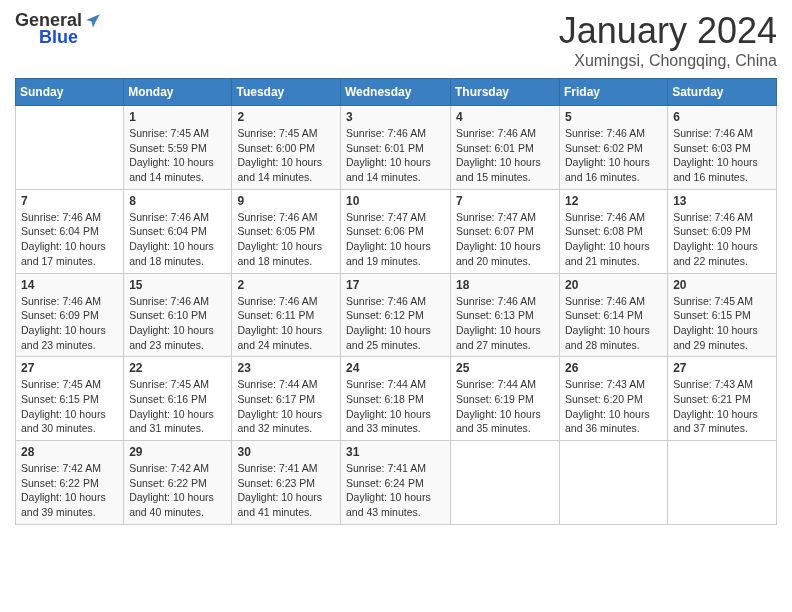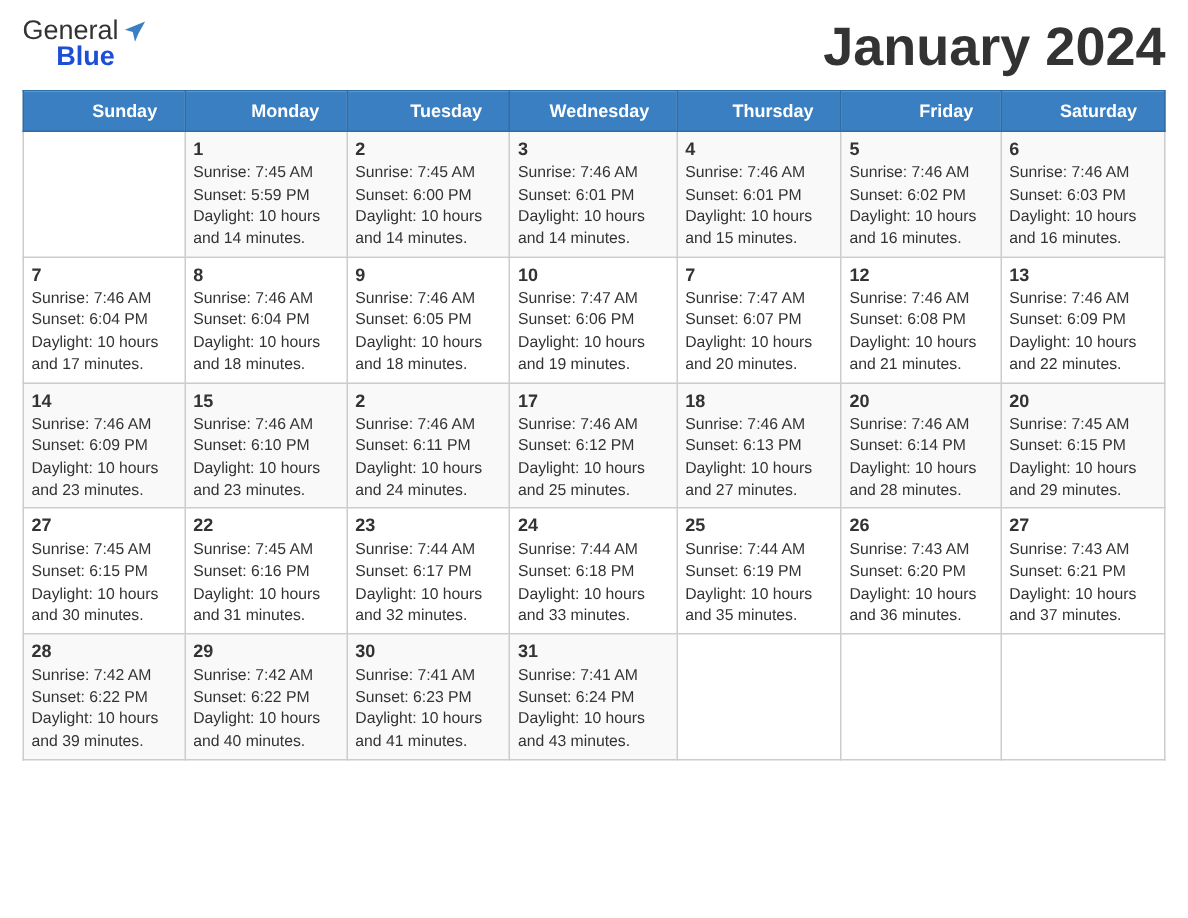--- a/index.html
+++ b/index.html
@@ -16,55 +16,55 @@
       align-items: flex-start;
       margin-bottom: 8px;
     }
     .logo {
       display: flex;
       align-items: center;
       gap: 2px;
     }
     .logo-text-general {
       font-size: 18px;
-      font-weight: normal;
+      font-weight: bold;
       color: #333;
     }
     .logo-text-blue {
       font-size: 18px;
       font-weight: bold;
       color: #1d4ed8;
     }
     .logo-icon {
       width: 18px;
       height: 18px;
       margin-left: 2px;
     }
     .title-section {
       text-align: right;
     }
     .month-title {
       font-size: 36px;
       color: #333;
-      font-weight: bold;
+      font-weight: normal;
     }
     .location-subtitle {
       font-size: 16px;
       color: #555;
     }
     table {
       width: 100%;
       border-collapse: collapse;
       font-size: 11px;
     }
     thead tr th {
       background-color: #3a7fc1;
       color: #fff;
-      padding: 6px 18px;
-      text-align: right;
+      padding: 6px 4px;
+      text-align: left;
       font-size: 12px;
       font-weight: bold;
       border: 1px solid #2e6da4;
     }
     tbody tr td {
       border: 1px solid #ccc;
       vertical-align: top;
       padding: 4px 5px;
       height: 80px;
       width: 113px;
@@ -99,20 +99,21 @@
         <span class="logo-text-general">General</span>
         <svg class="logo-icon" viewBox="0 0 24 24" fill="#3a7fc1">
           <path d="M21 3L3 10.5l7 2L12 21l3-7 6-11z"></path>
         </svg>
       </div>
       <span class="logo-text-blue" style="margin-top:-4px;margin-left:0;">Blue</span>
     </div>
   </div>
   <div class="title-section">
     <div class="month-title">January 2024</div>
+    <div class="location-subtitle">Xumingsi, Chongqing, China</div>
   </div>
 </div>
 
 <table>
   <thead>
     <tr>
     <th>Sunday</th>
         <th>Monday</th>
         <th>Tuesday</th>
         <th>Wednesday</th>

